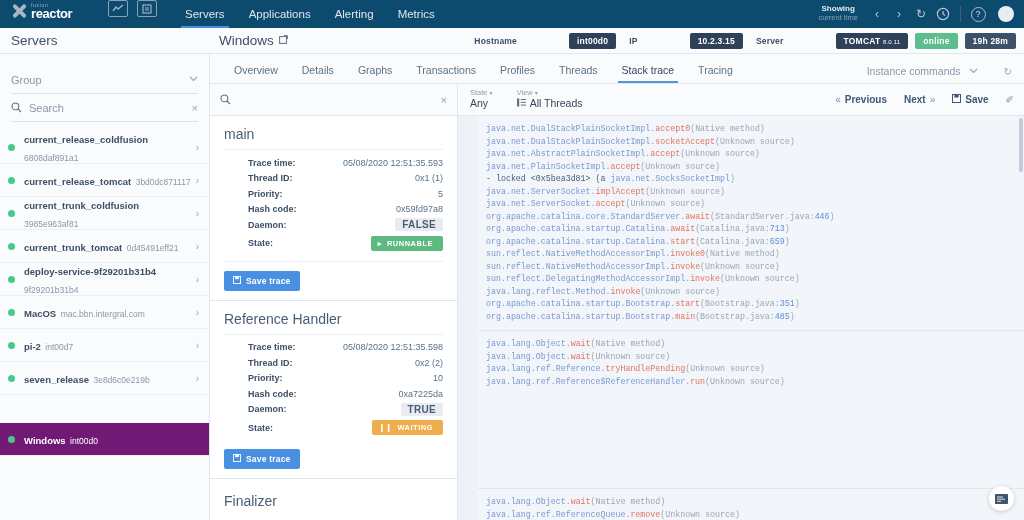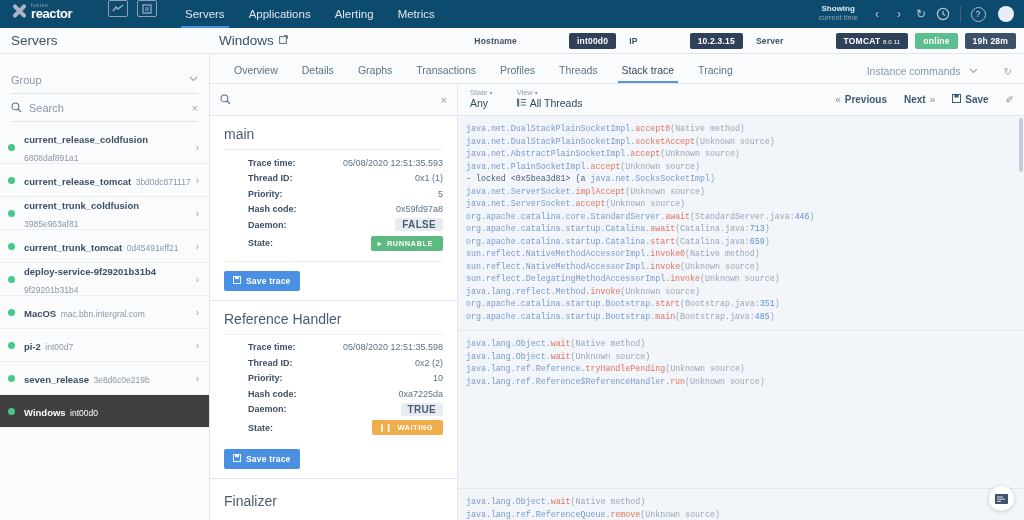--- a/index.html
+++ b/index.html
@@ -96,21 +96,21 @@
   .side-field .xcl { margin-left: auto; color: #9aa6b6; font-size: 11px; cursor: pointer; }
   .mag-ico { margin-right: 7px; display: flex; }
 
   .srv-list { margin-top: 9px; }
   .srv-item {
     display: flex; align-items: center; padding: 6px 10px 6px 8px;
     border-bottom: 1px solid #eceff4; cursor: pointer; background: #fafbfc;
     height: 33px;
     justify-content: space-between;
   }
-  .srv-item.selected { background: #404040; }
+  .srv-item.selected { background: #701a75; margin-top: 28px; }
   .dot { width: 7px; height: 7px; border-radius: 50%; background: #47c98a; flex: none; margin-right: 9px; }
   .srv-texts { min-width: 0; flex: 1; }
   .srv-name { font-size: 9.5px; font-weight: bold; color: #3d4f66; line-height: 1.3; white-space: nowrap; overflow: hidden; text-overflow: ellipsis;}
   .srv-id { font-size: 8.5px; color: #8b97a8; line-height: 1.3; }
   .srv-item.selected .srv-name, .srv-item.selected .srv-id { color: #fff; }
   .srv-chev { color: #9aa6b6; font-size: 10px; margin-left: 5px; }
 
   
   .content { flex: 1; display: flex; flex-direction: column; min-width: 0; background: #eef1f6; }
 
@@ -146,21 +146,21 @@
   .filt { margin-right: 24px; }
   .filt-lbl { font-size: 7.5px; color: #93a0b1; display: block; line-height: 1.1; }
   .filt-lbl .c { font-size: 6px; }
   .filt-val { font-size: 10.5px; color: #36485e; display: flex; align-items: center; gap: 4px; line-height: 1.3;}
   .tool-acts { margin-left: auto; display: flex; align-items: center; gap: 17px; }
   .tact { font-size: 10px; color: #3d5877; font-weight: bold; display: flex; align-items: center; gap: 4px; cursor: pointer; }
   .tact .arw { color: #7e8ea1; font-weight: normal; font-size: 10px; }
   .tact.plain { font-weight: normal; color: #7e8ea1; }
 
   
-  .panes { flex: 1; display: flex; min-height: 0; }
+  .panes { flex: 1; display: flex; min-height: 0; gap: 20px; }
   .threads-col {
     width: 248px; flex: none; background: #eef1f6; border-right: 1px solid #e2e7ee;
     overflow: hidden; padding: 0;
   }
   .thread-card { background: #fff; border-bottom: 1px solid #e2e7ee; padding: 10px 14px 9px 14px; }
   .tc-title { font-size: 14px; color: #4a5d75; padding-bottom: 7px; border-bottom: 1px solid #eceff4; margin-bottom: 5px;}
   .tc-row { display: flex; align-items: center; height: 15.5px; }
   .tc-k { font-size: 9px; font-weight: bold; color: #3d4f66; margin-left: 24px; }
   .tc-v { margin-left: auto; font-size: 9px; color: #5b7287; }
   .chip {

